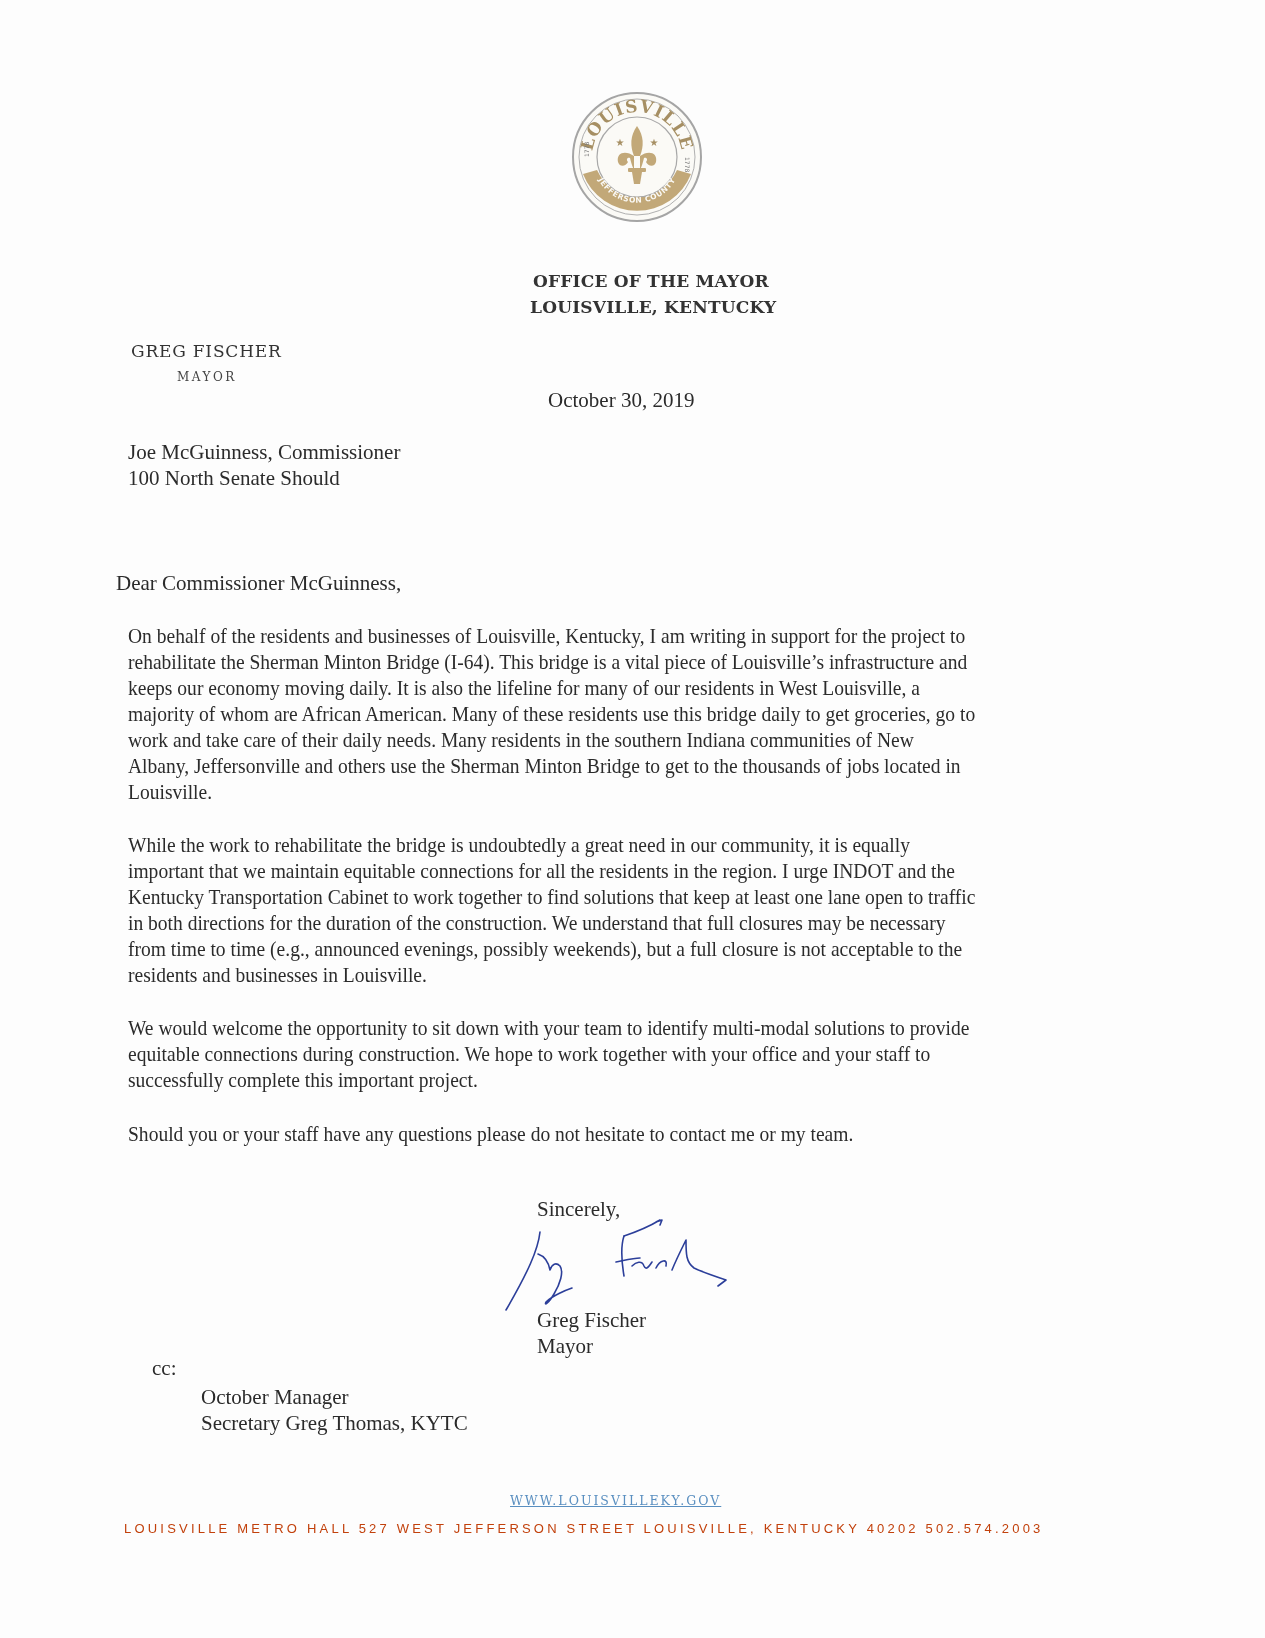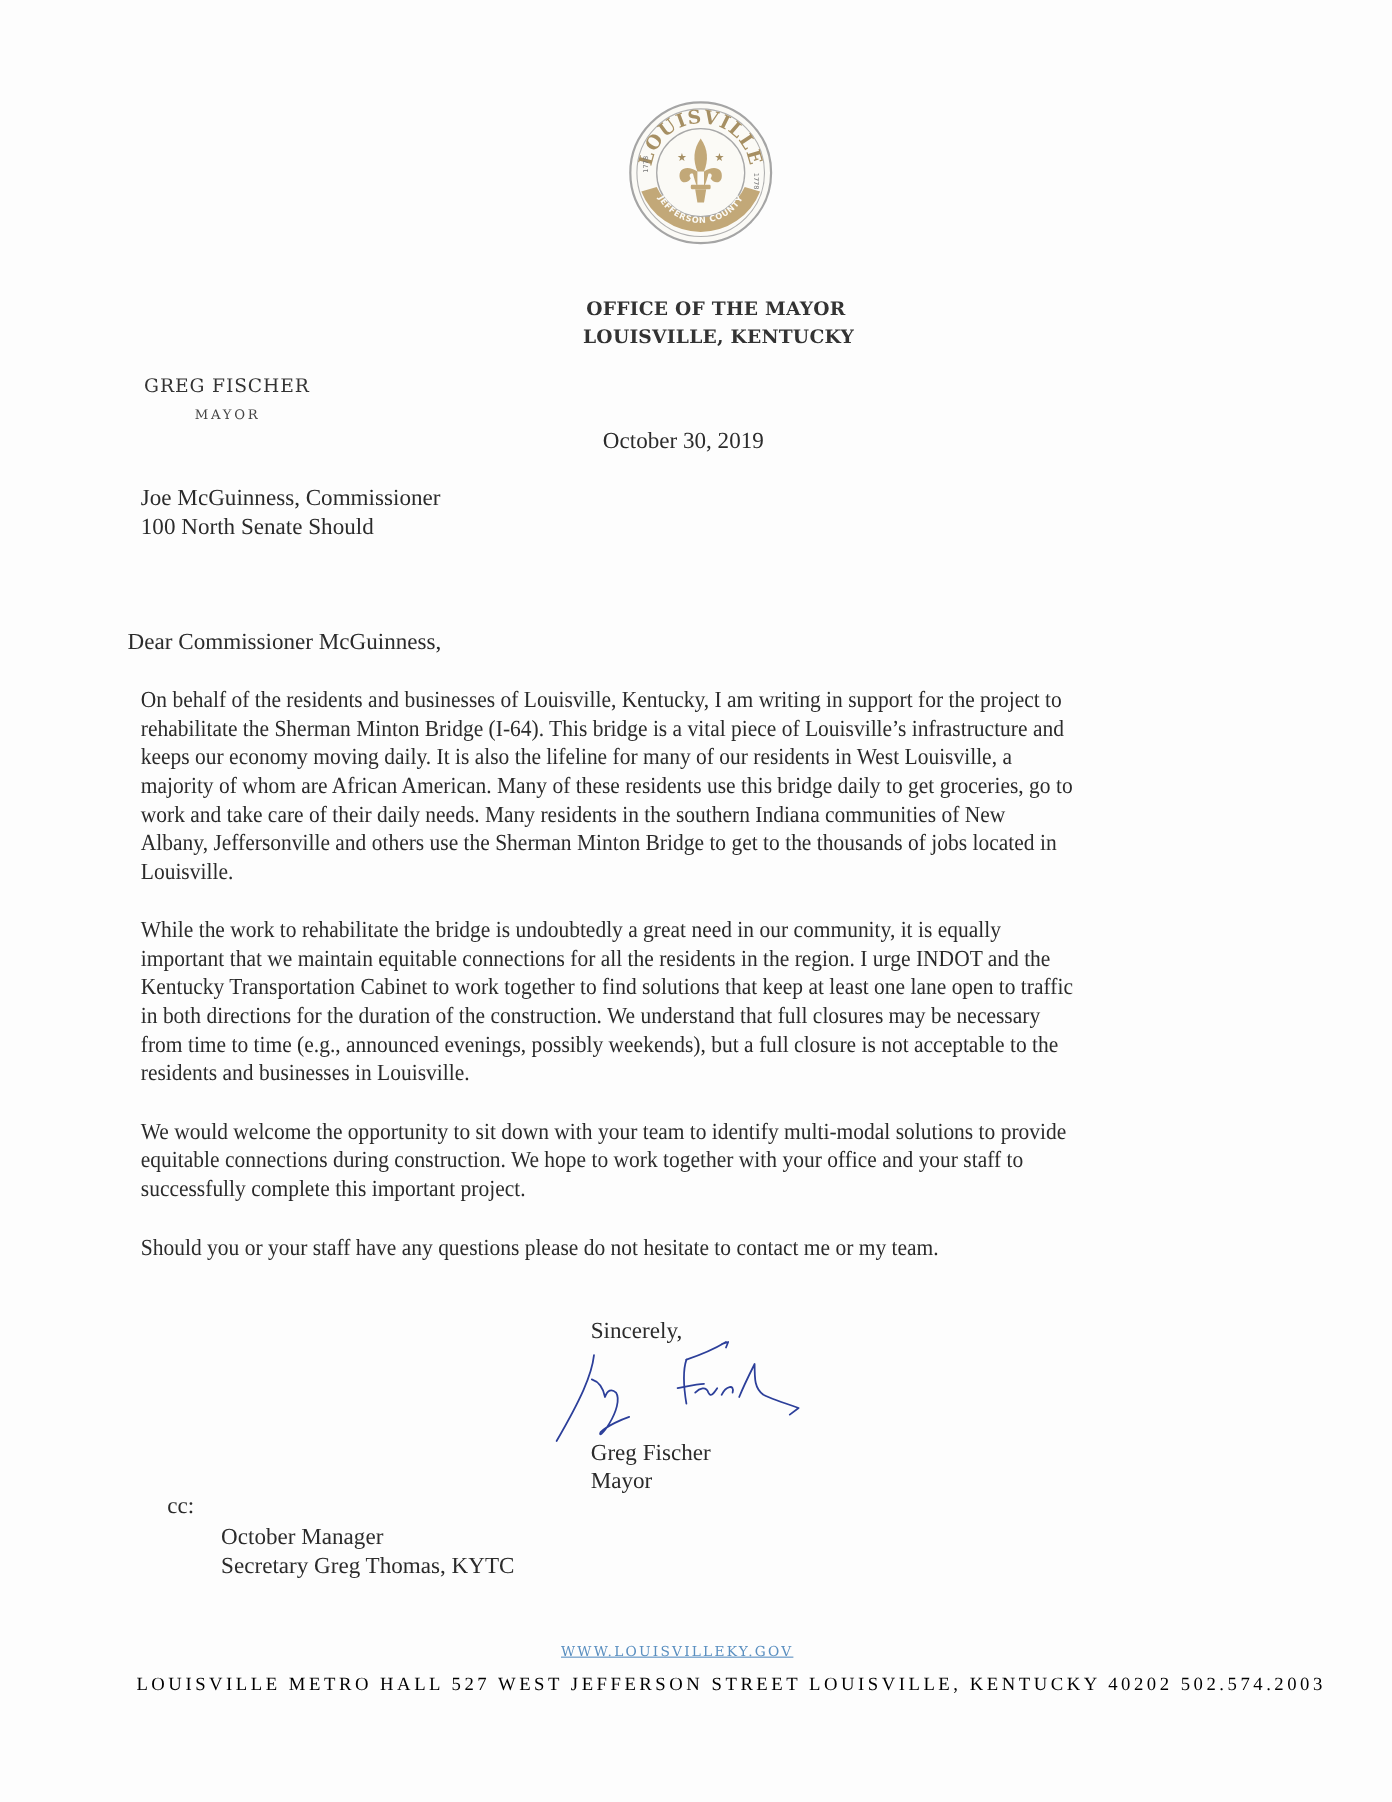--- a/index.html
+++ b/index.html
@@ -6,21 +6,21 @@
   body { width:1265px; height:1638px; background:#fdfdfd; position:relative; overflow:hidden; font-family:"Liberation Serif", serif; color:#2a2a2a; }
   .abs { position:absolute; white-space:nowrap; }
   .seal { position:absolute; left:570px; top:90px; width:134px; height:134px; }
   .hdr { font-family:"DejaVu Serif", serif; font-size:17px; color:#333; letter-spacing:0.2px;font-weight:bold; }
   .name { font-family:"DejaVu Serif", serif; font-size:17px; color:#333; letter-spacing:0.8px; }
   .title-small { font-family:"DejaVu Serif", serif; font-size:12px; color:#444; letter-spacing:2.5px; }
   .body { font-size:21px; line-height:26px; color:#2b2b2b; }
   .para { position:absolute; left:128px; width:1010px; }
   .para div { white-space:nowrap; }
   .footer-url { font-family:"DejaVu Serif", serif; font-size:12.5px; color:#5a8fc0; letter-spacing:2px; text-decoration:underline; }
-  .footer-addr { font-family:Liberation Serif, serif; font-size:17px; color:#000000; letter-spacing:3.2px; }
+  .footer-addr { font-family:Liberation Sans, sans-serif; font-size:13px; color:#c2410c; letter-spacing:3.2px; }
   .sig { position:absolute; left:500px; top:1210px; width:250px; height:110px; }
 </style>
 </head>
 <body>
 
 <div class="seal">
   <svg viewBox="0 0 134 134" width="134" height="134">
     <defs>
       <path id="topArc" d="M 22 67 A 45 45 0 0 1 112 67"></path>
       <path id="botArc" d="M 24 78 A 44 44 0 0 0 110 78"></path>

